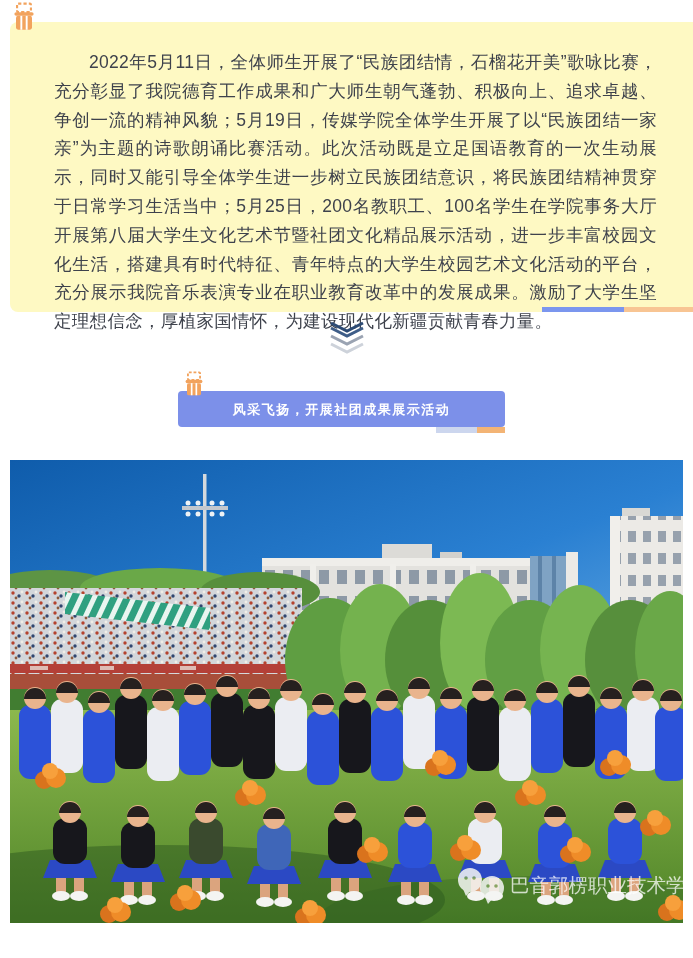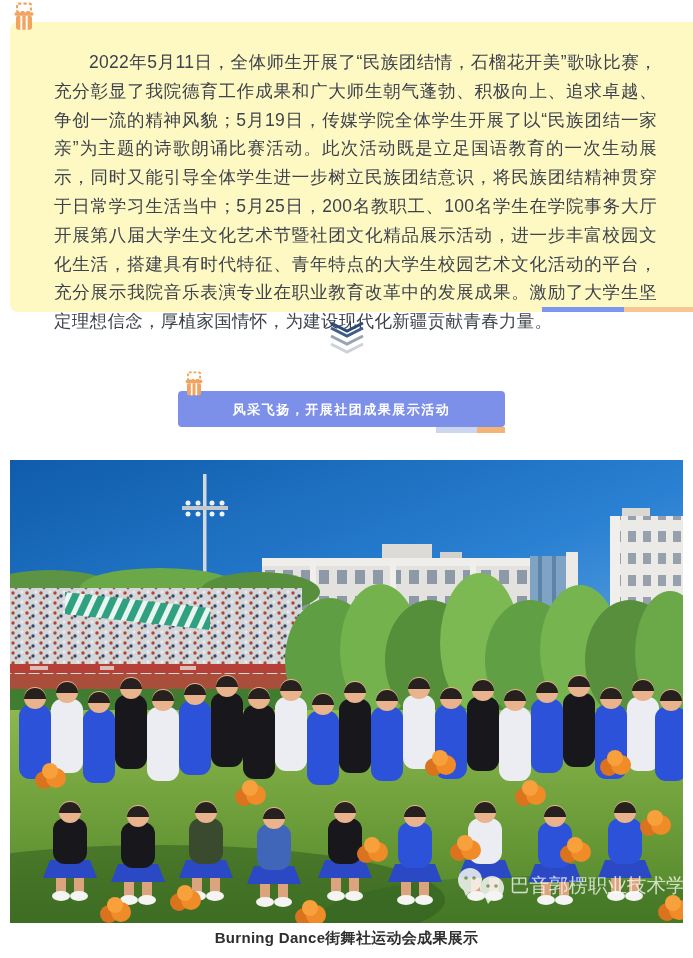--- a/index.html
+++ b/index.html
@@ -261,15 +261,14 @@
       </g>
 
       <g opacity=".85">
         <use href="#wxb" x="460" y="420"></use>
         <use href="#wxb" x="482" y="428" transform=""></use>
         <text x="500" y="432" font-size="19.5" fill="#ffffff" fill-opacity=".88" font-family="Liberation Sans, DejaVu Sans, sans-serif">巴音郭楞职业技术学院</text>
       </g>
     </svg>
   </figure>
 
-  <div class="caption">Burning Dance街舞社运动会成果展示</div>
 
 </div>
 
 </body></html>

